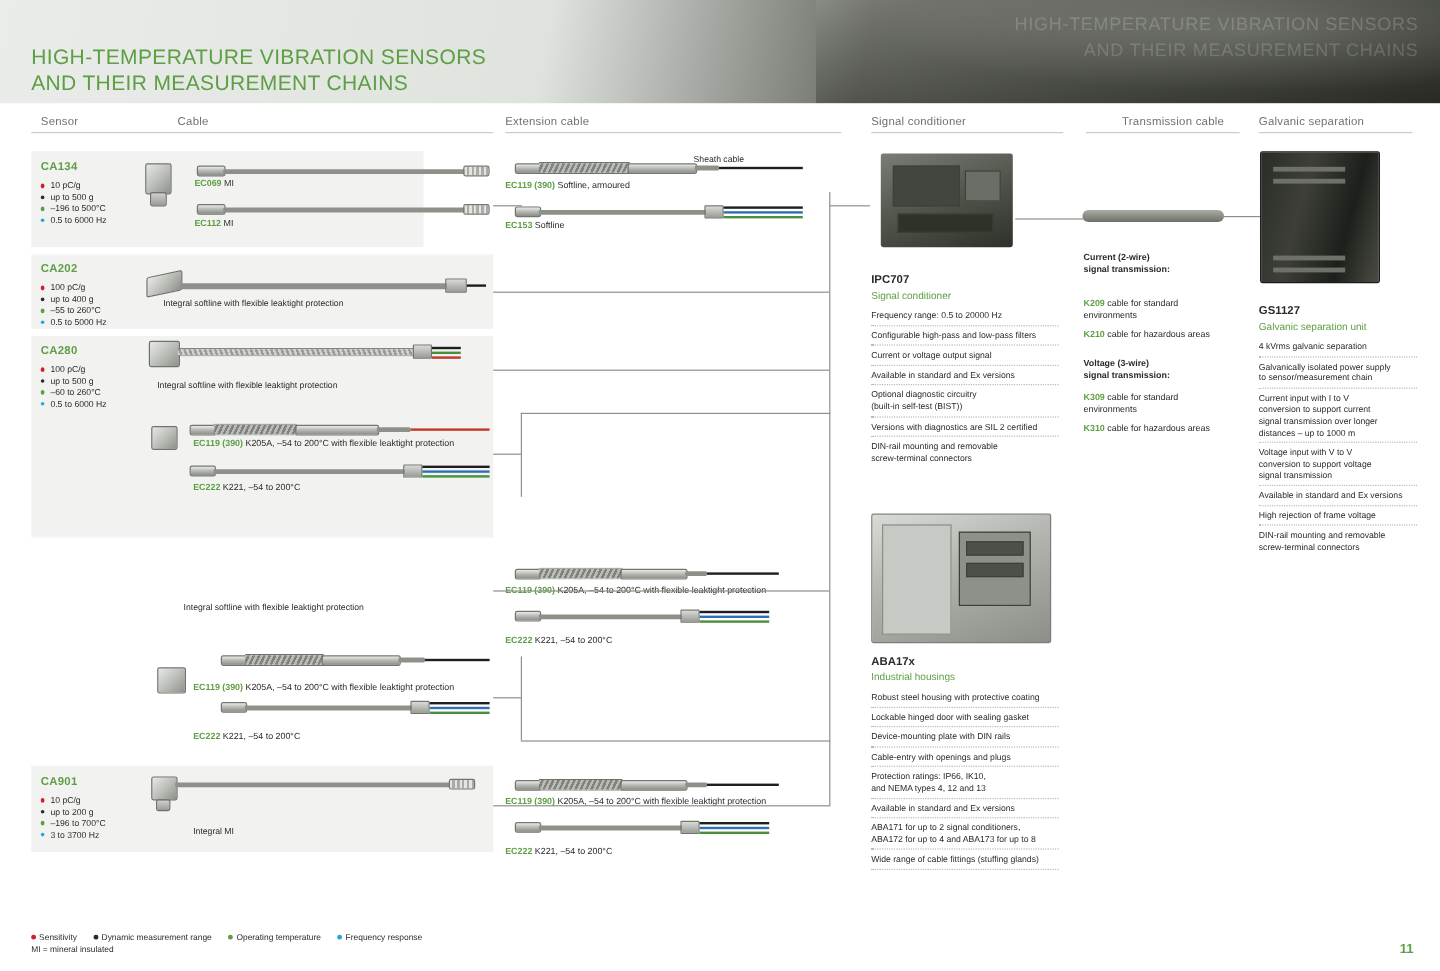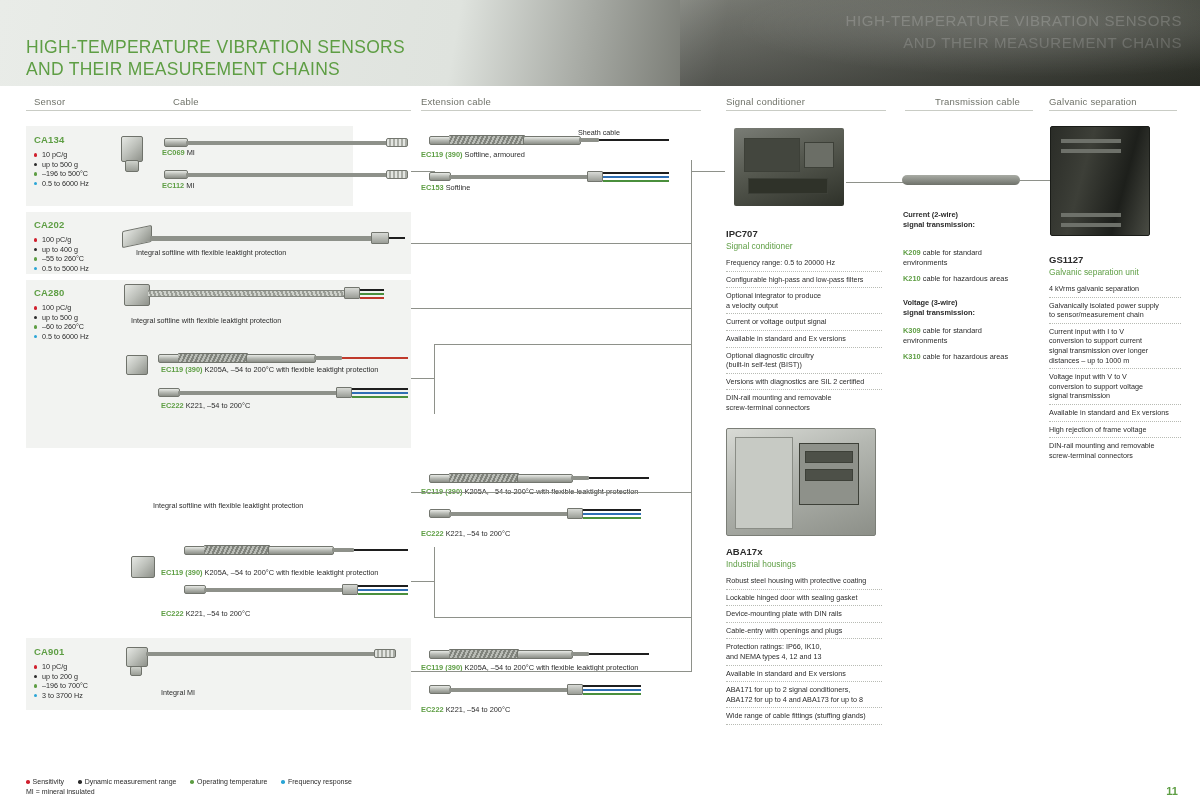--- a/index.html
+++ b/index.html
@@ -154,21 +154,21 @@
   <div class="header-band">
     <div class="ghost-title">HIGH-TEMPERATURE VIBRATION SENSORS
 AND THEIR MEASUREMENT CHAINS</div>
   </div>
   <div class="main-title">HIGH-TEMPERATURE VIBRATION SENSORS
 AND THEIR MEASUREMENT CHAINS</div>
 
   <div class="col-head" style="left:34px; top:96px;">Sensor</div>
   <div class="col-rule" style="left:26px; top:110px; width:385px;"></div>
 
-  <div class="col-head" style="left:173px; top:96px;text-align:right;">Cable</div>
+  <div class="col-head" style="left:148px; top:96px;text-align:right;">Cable</div>
 
   <div class="col-head" style="left:421px; top:96px;">Extension cable</div>
   <div class="col-rule" style="left:421px; top:110px; width:280px;"></div>
 
   <div class="col-head" style="left:726px; top:96px;">Signal conditioner</div>
   <div class="col-rule" style="left:726px; top:110px; width:160px;"></div>
 
   <div class="col-head" style="left:905px; top:96px;margin-left:30px;">Transmission cable</div>
   <div class="col-rule" style="left:905px; top:110px; width:128px;"></div>
 
@@ -395,22 +395,20 @@
     <div class="photo-inner" style="left:10px; top:10px; width:56px; height:34px; background:#43463e;"></div>
     <div class="photo-inner" style="left:70px; top:14px; width:30px; height:26px; background:#6b6e66;"></div>
     <div class="photo-inner" style="left:14px; top:50px; width:80px; height:16px; background:#2f3229;"></div>
   </div>
   <div style="position:absolute; left:726px; top:228px; width:156px;">
     <div class="rc-title">IPC707</div>
     <div class="rc-sub">Signal conditioner</div>
     <div style="margin-top:4px;">
       <div class="feat" style="white-space:pre-line;">Frequency range: 0.5 to 20000 Hz</div>
       <div class="feat" style="white-space:pre-line;">Configurable high-pass and low-pass filters</div>
-      <div class="feat" style="white-space:pre-line;">Optional integrator to produce
-a velocity output</div>
       <div class="feat" style="white-space:pre-line;">Current or voltage output signal</div>
       <div class="feat" style="white-space:pre-line;">Available in standard and Ex versions</div>
       <div class="feat" style="white-space:pre-line;">Optional diagnostic circuitry
 (built-in self-test (BIST))</div>
       <div class="feat" style="white-space:pre-line;">Versions with diagnostics are SIL 2 certified</div>
       <div class="feat" style="white-space:pre-line; border-bottom:none;">DIN-rail mounting and removable
 screw-terminal connectors</div>
     </div>
   </div>
 

